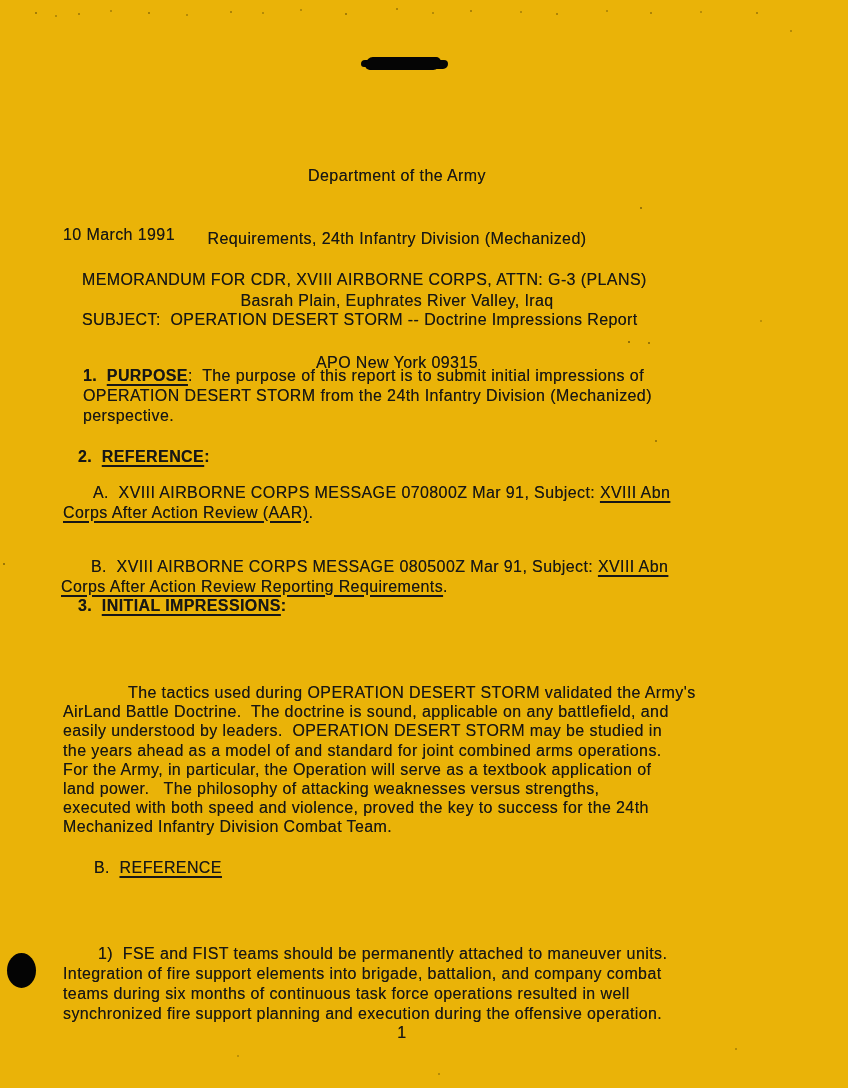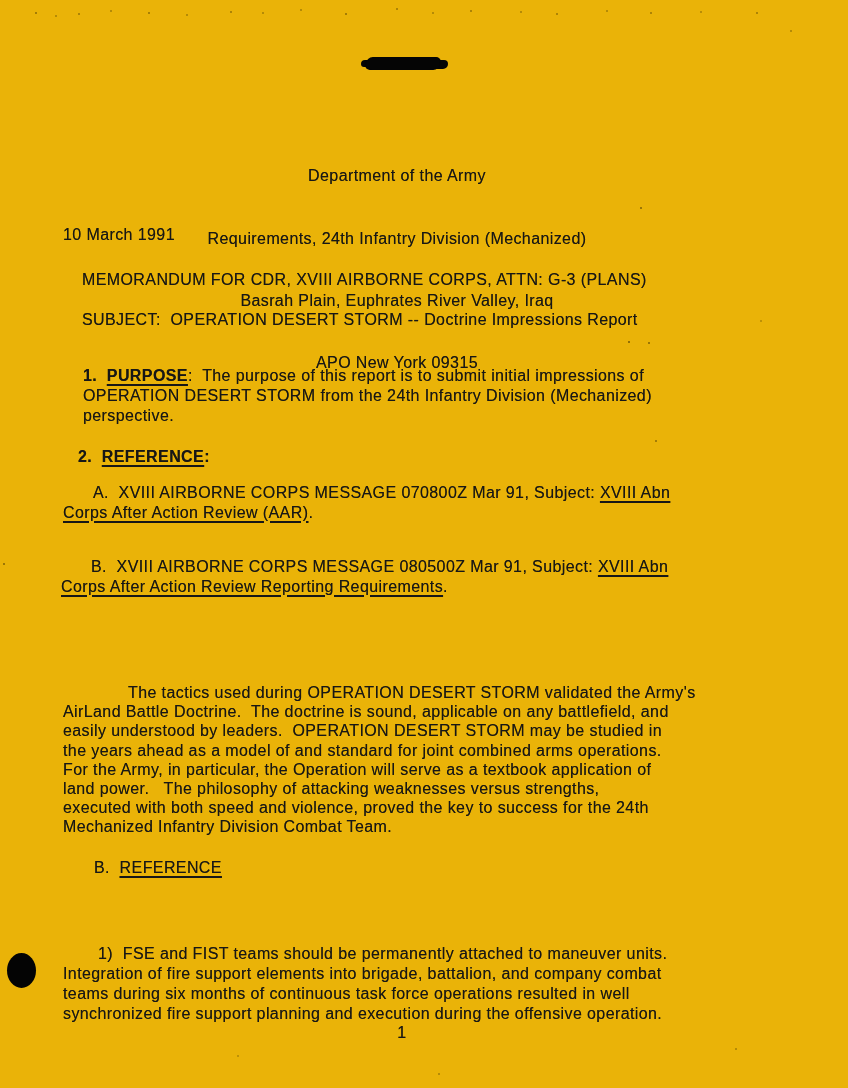--- a/index.html
+++ b/index.html
@@ -112,20 +112,21 @@
 perspective.</span></div>
 
   <div class="blk sec-head-2"><b>2.  </b><u class="b">REFERENCE</u><b>:</b></div>
 
   <div class="blk ref-a"><span>A.  XVIII AIRBORNE CORPS MESSAGE 070800Z Mar 91, Subject: </span><u>XVIII Abn
 Corps After Action Review (AAR)</u><span>.</span></div>
 
   <div class="blk ref-b"><span>B.  XVIII AIRBORNE CORPS MESSAGE 080500Z Mar 91, Subject: </span><u>XVIII Abn
 Corps After Action Review Reporting Requirements</u><span>.</span></div>
 
+  <div class="blk sec-head-3"><b>3.  </b><u class="b">INITIAL IMPRESSIONS</u><b>:</b></div>
 
 
   <div class="blk doctrine-para">The tactics used during OPERATION DESERT STORM validated the Army's
 AirLand Battle Doctrine.  The doctrine is sound, applicable on any battlefield, and
 easily understood by leaders.  OPERATION DESERT STORM may be studied in
 the years ahead as a model of and standard for joint combined arms operations.
 For the Army, in particular, the Operation will serve as a textbook application of
 land power.   The philosophy of attacking weaknesses versus strengths,
 executed with both speed and violence, proved the key to success for the 24th
 Mechanized Infantry Division Combat Team.</div>

